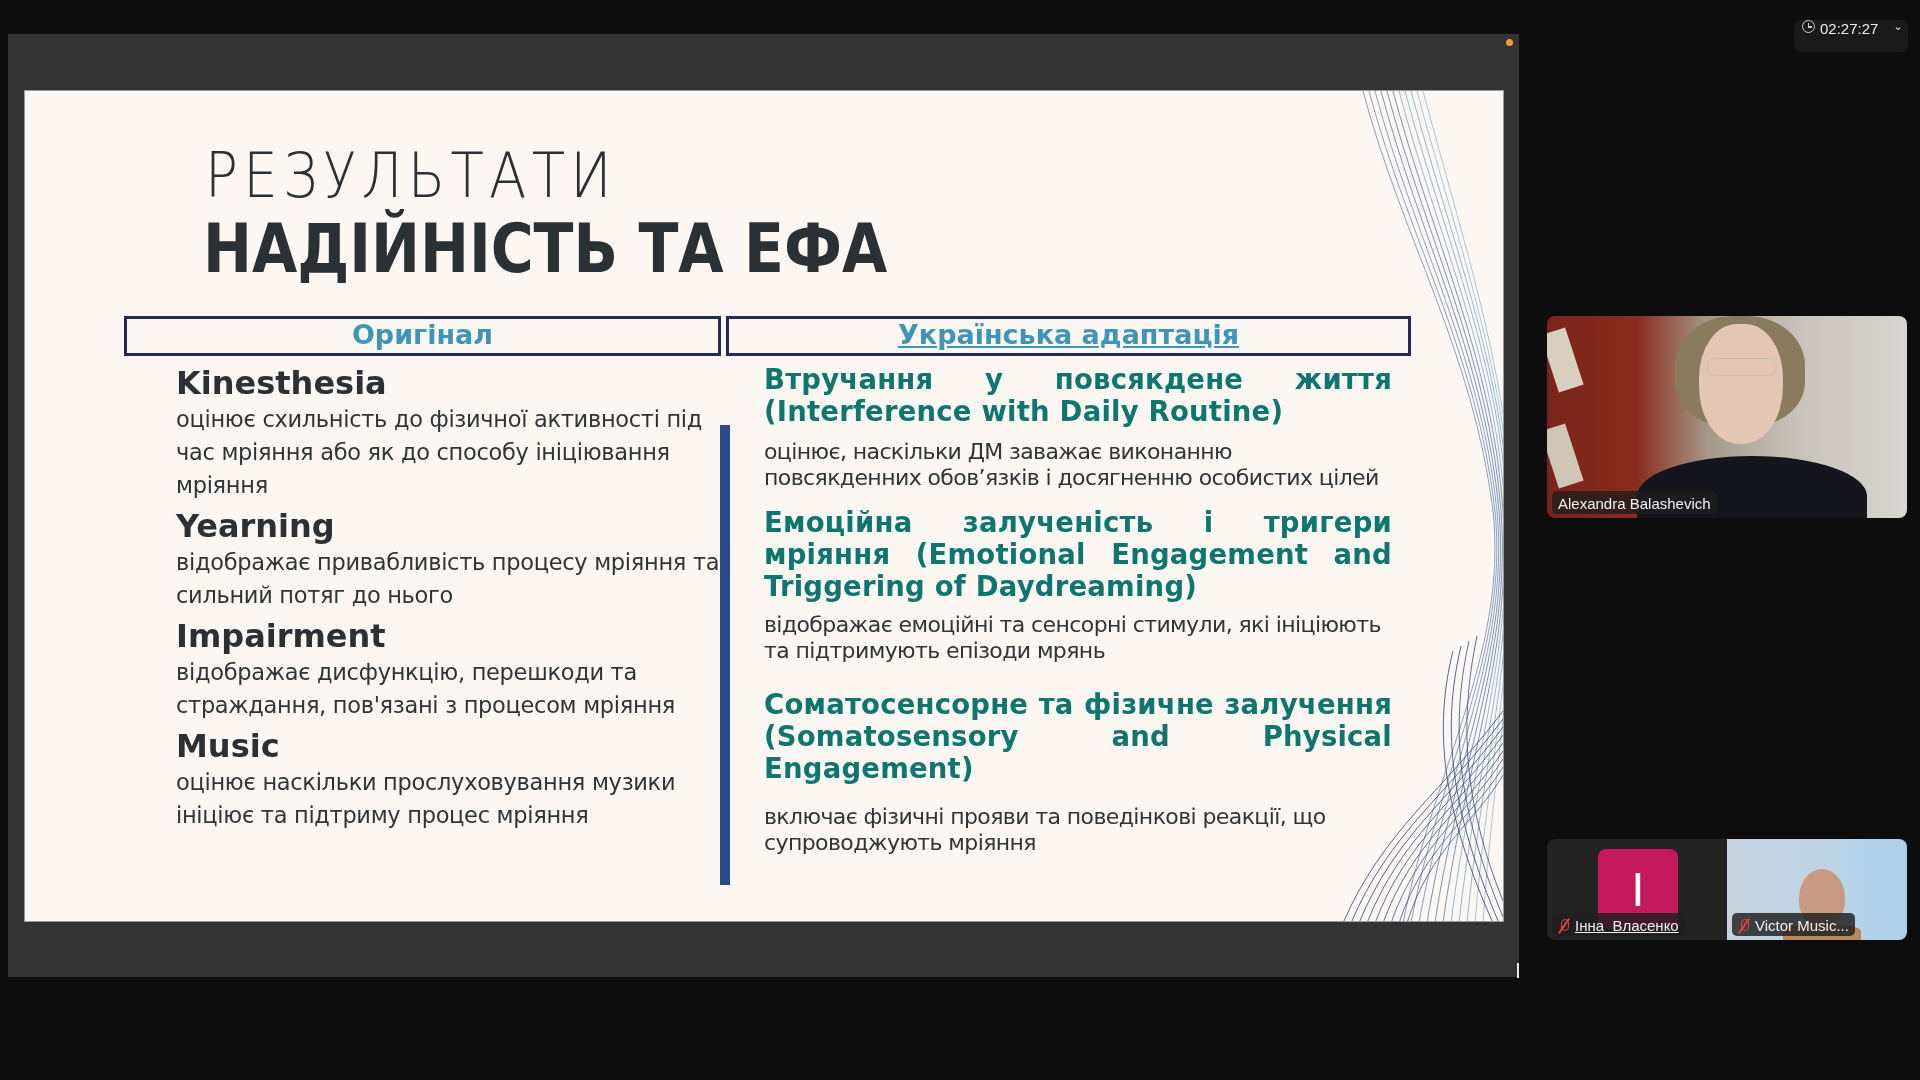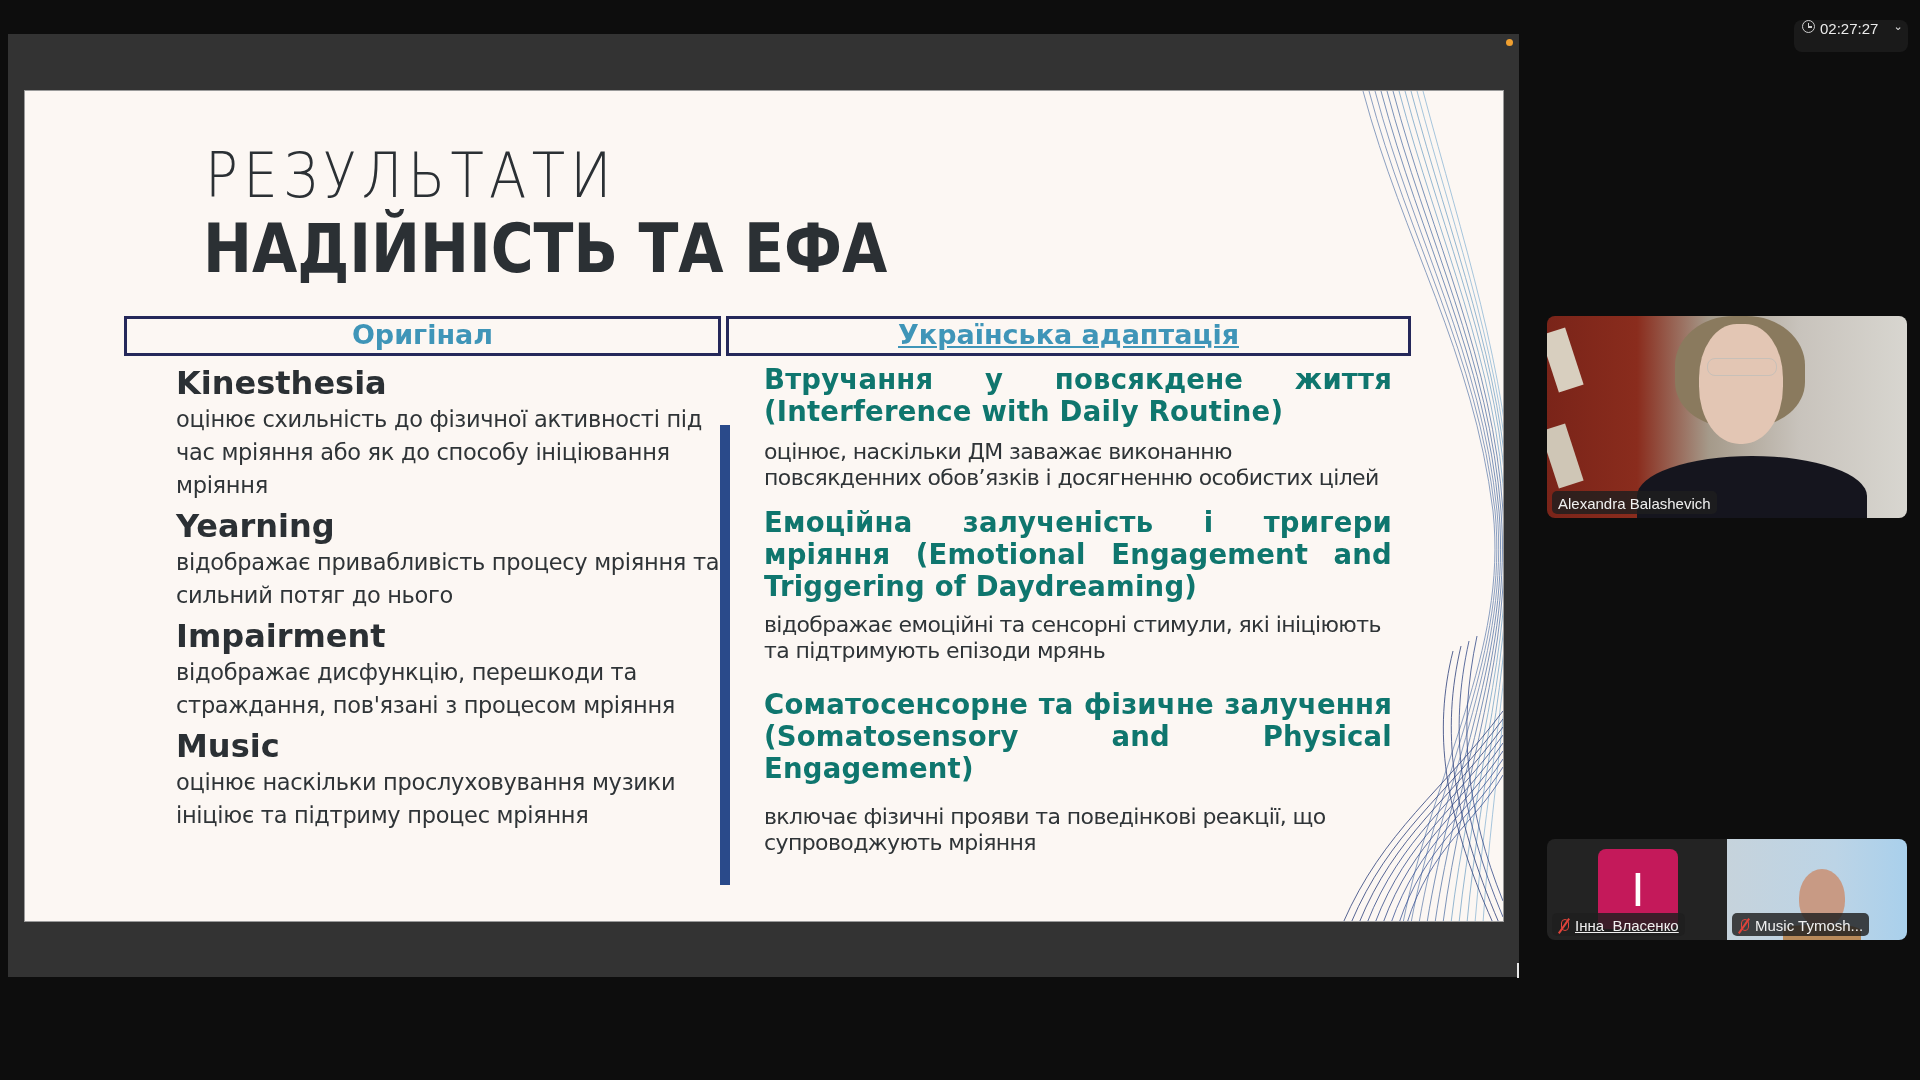--- a/index.html
+++ b/index.html
@@ -281,17 +281,17 @@
       <span class="mic-muted"></span>
       <span style="white-space:pre;text-decoration:underline;">Інна  Власенко</span>
     </div>
   </div>
 
   <div class="tile victor">
     <div class="head"></div>
     <div class="shirt"></div>
     <div class="name-tag">
       <span class="mic-muted"></span>
-      <span>Music Tymosh...</span>
+      <span>Victor Music...</span>
     </div>
   </div>
 
 </div>
 
 </body></html>

